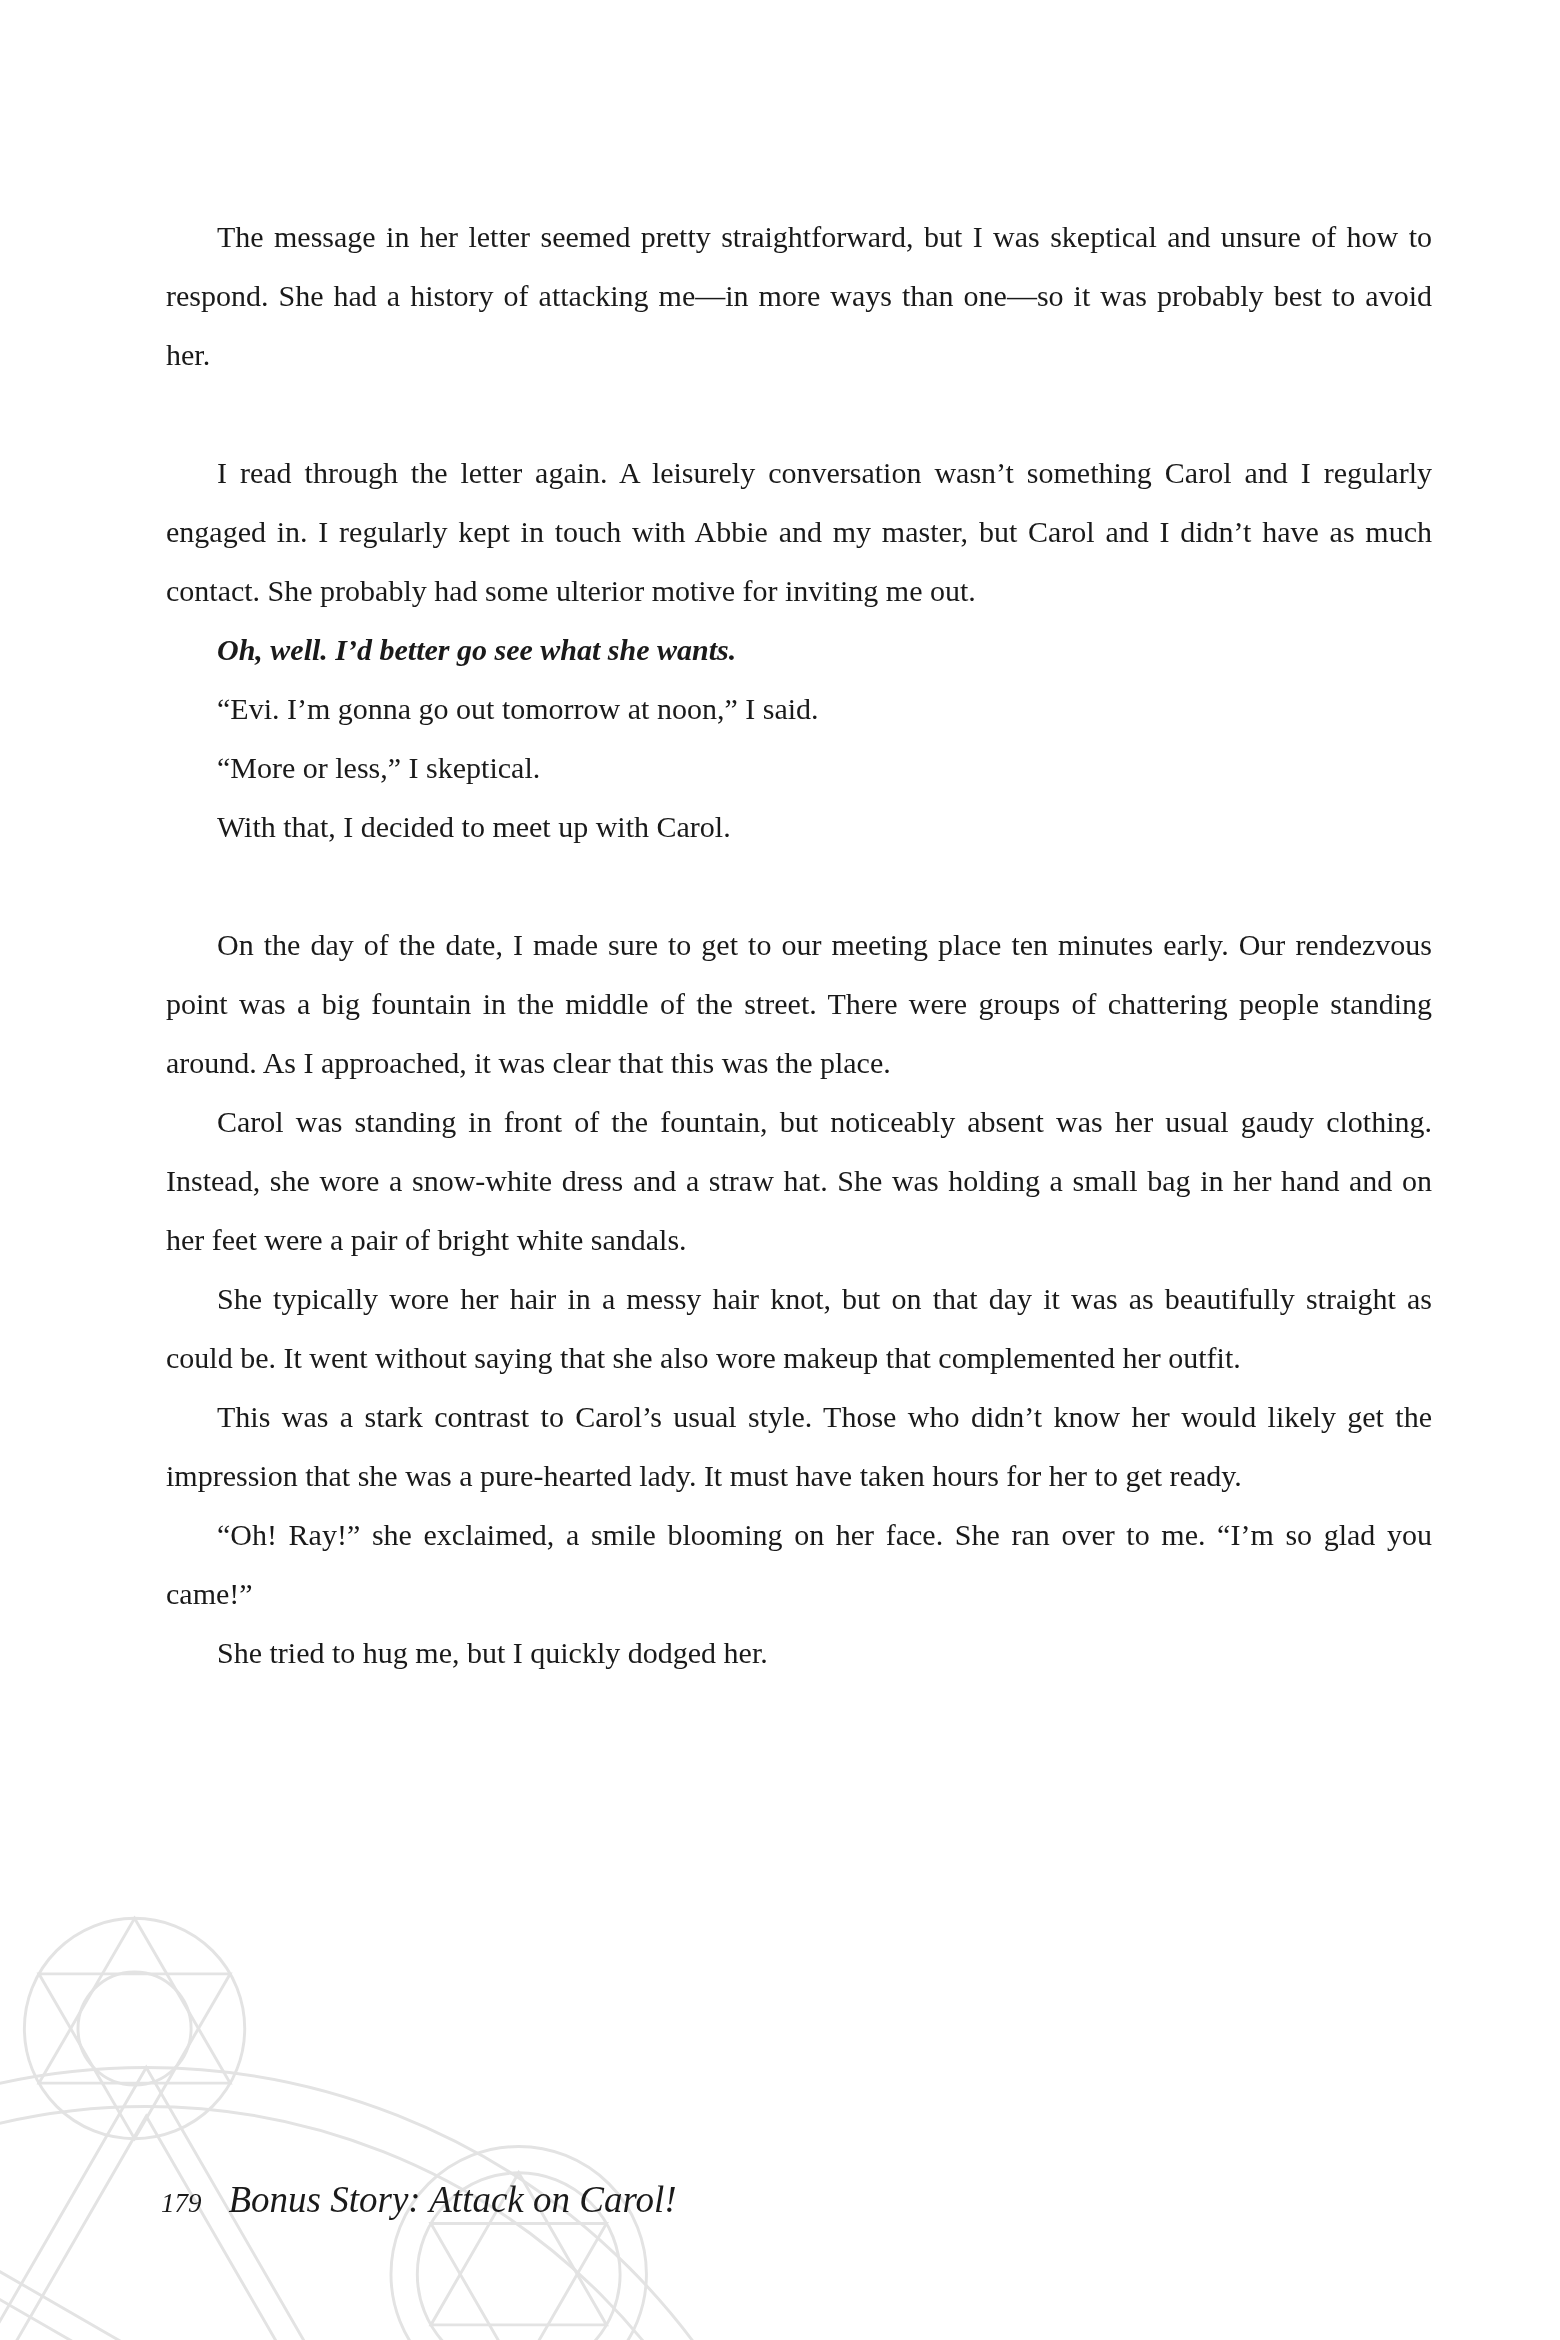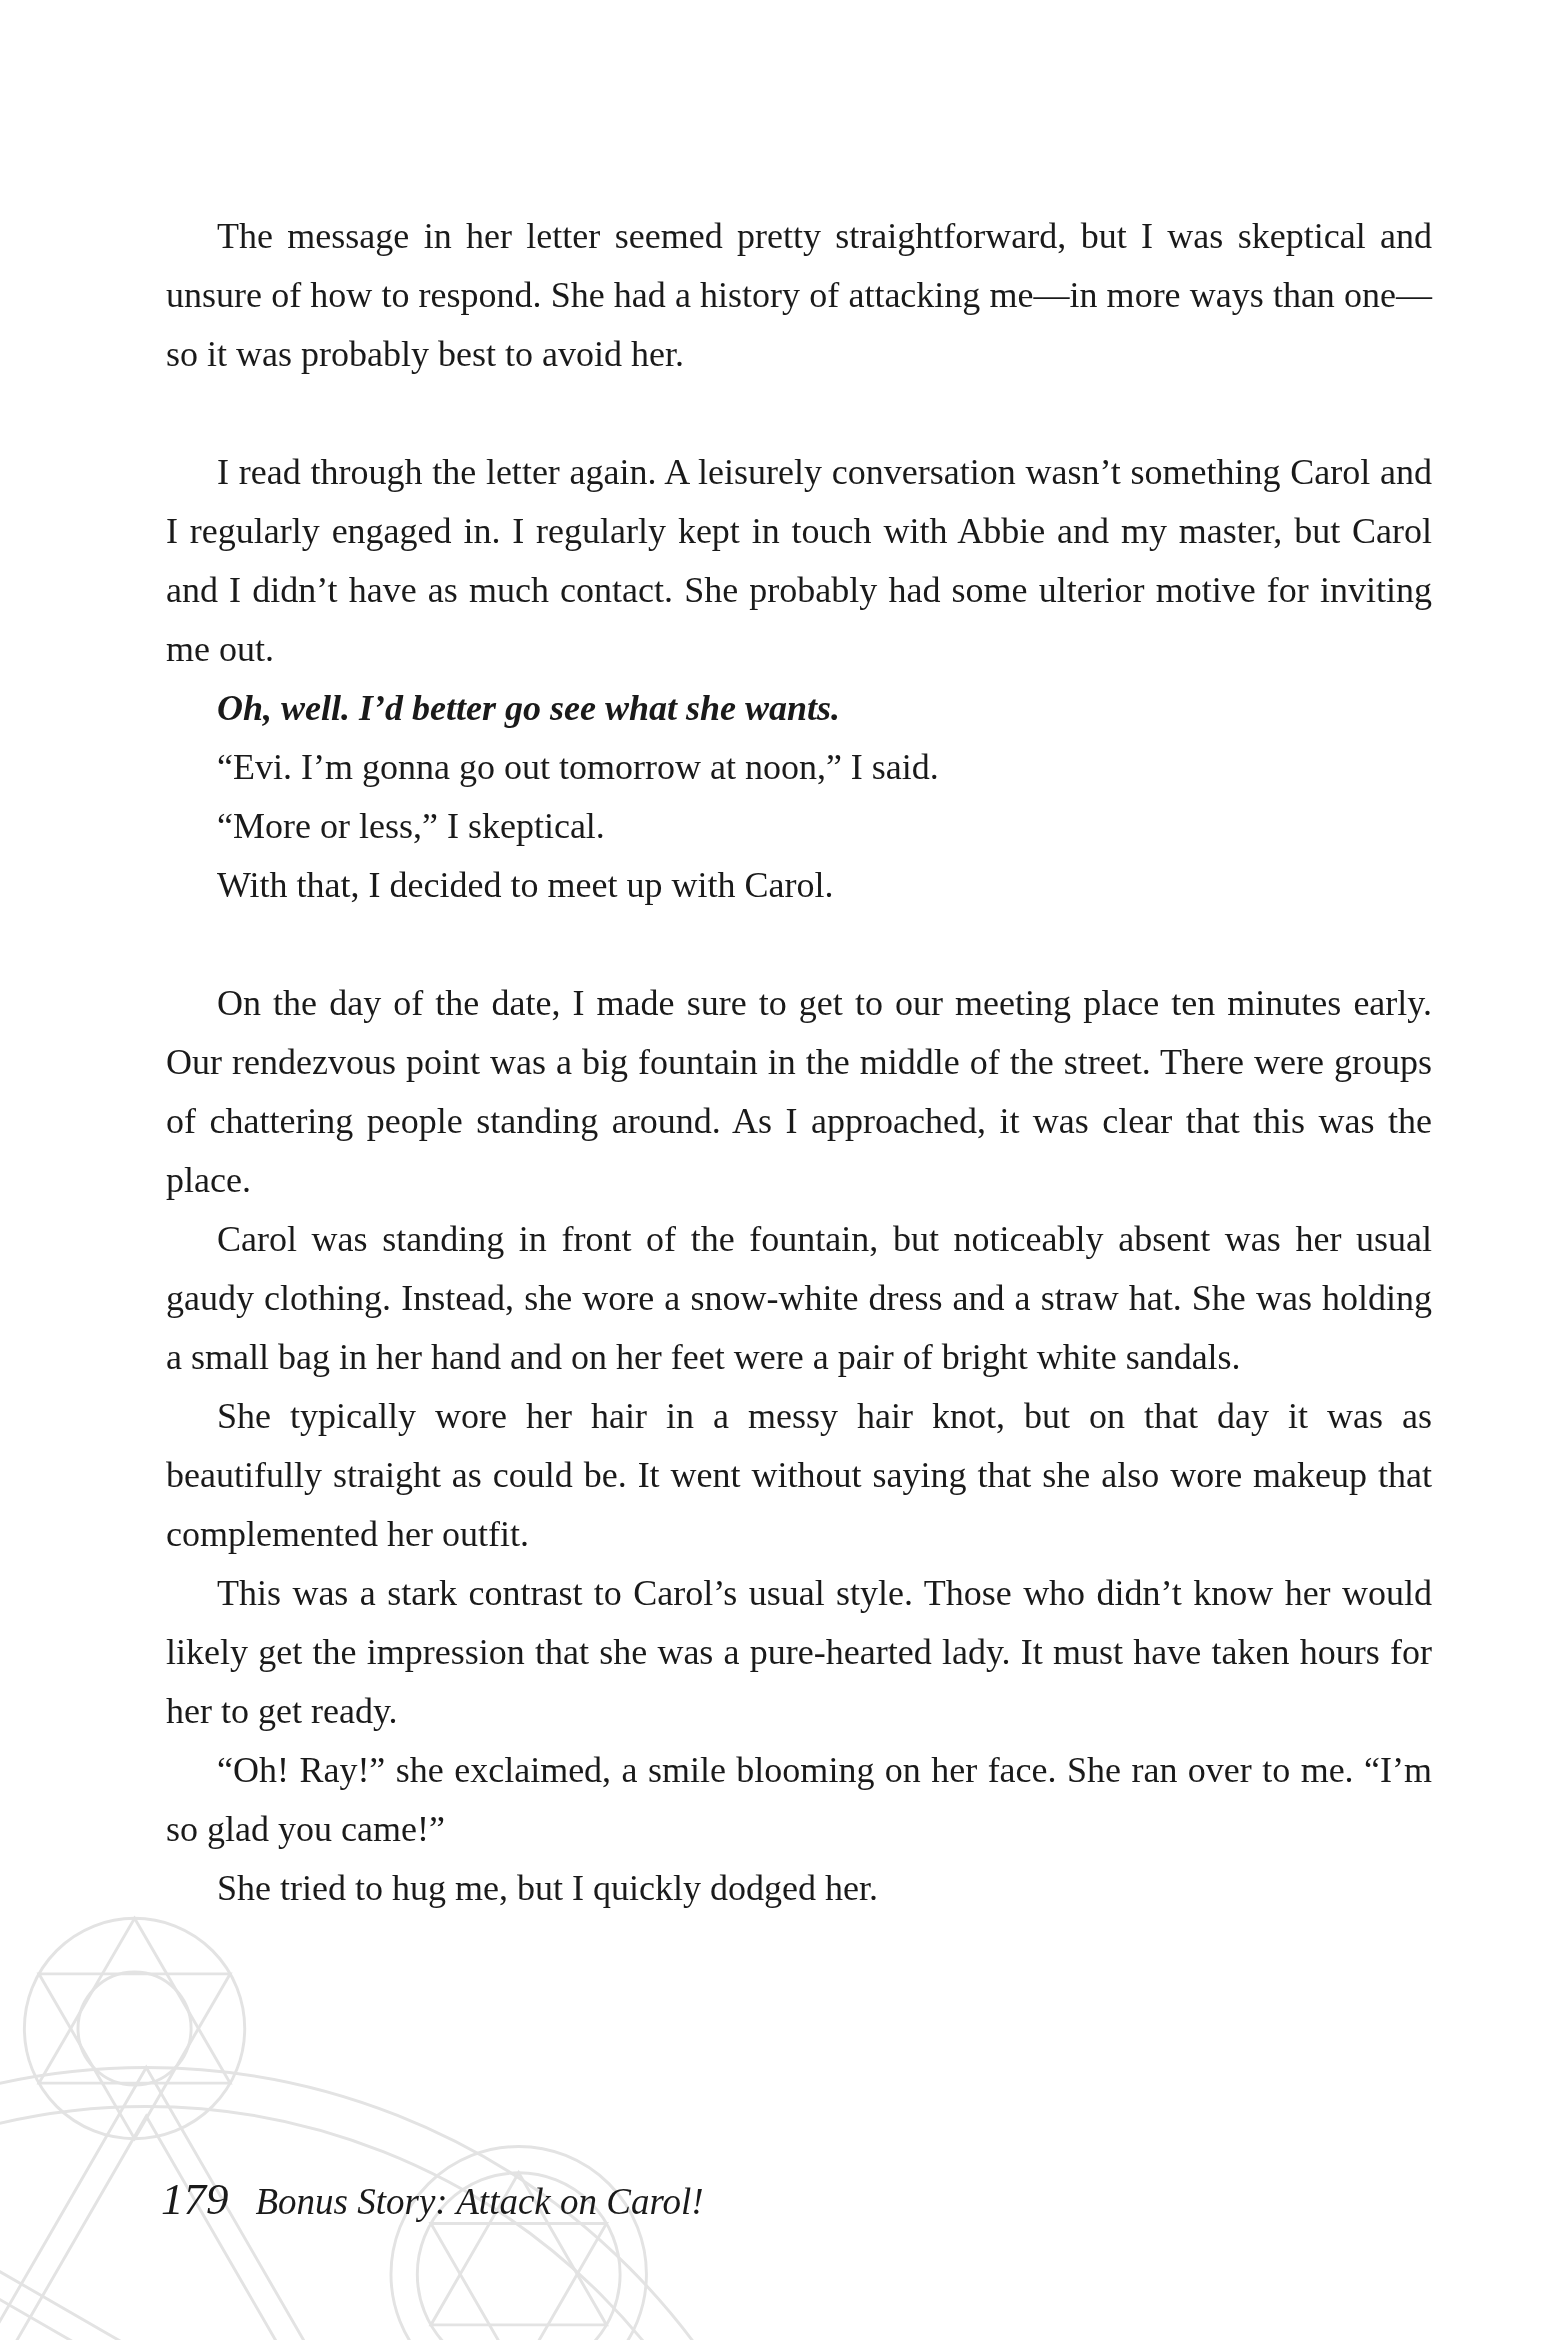--- a/index.html
+++ b/index.html
@@ -21,21 +21,21 @@
     top: 0;
     width: 1560px;
     height: 2341px;
     pointer-events: none;
   }
   .body-text {
     position: absolute;
     left: 166px;
     top: 207px;
     width: 1266px;
-    font-size: 36px;
+    font-size: 30px;
     line-height: 59px;
     color: #1a1a1a;
     text-align: justify;
   }
   .body-text p {
     margin: 0;
     text-indent: 51px;
   }
   .body-text p.gap {
     margin-top: 59px;
@@ -47,21 +47,21 @@
   .footer {
     position: absolute;
     left: 161px;
     top: 2170px;
     font-style: italic;
     color: #1a1a1a;
     line-height: 59px;
     white-space: nowrap;
   }
   .footer .page-number {
-    font-size: 45px;
+    font-size: 27px;
     margin-right: 27px;
   }
   .footer .footer-title {
     font-size: 37px;
   }
 </style>
 </head>
 <body>
 
 <div class="page">

